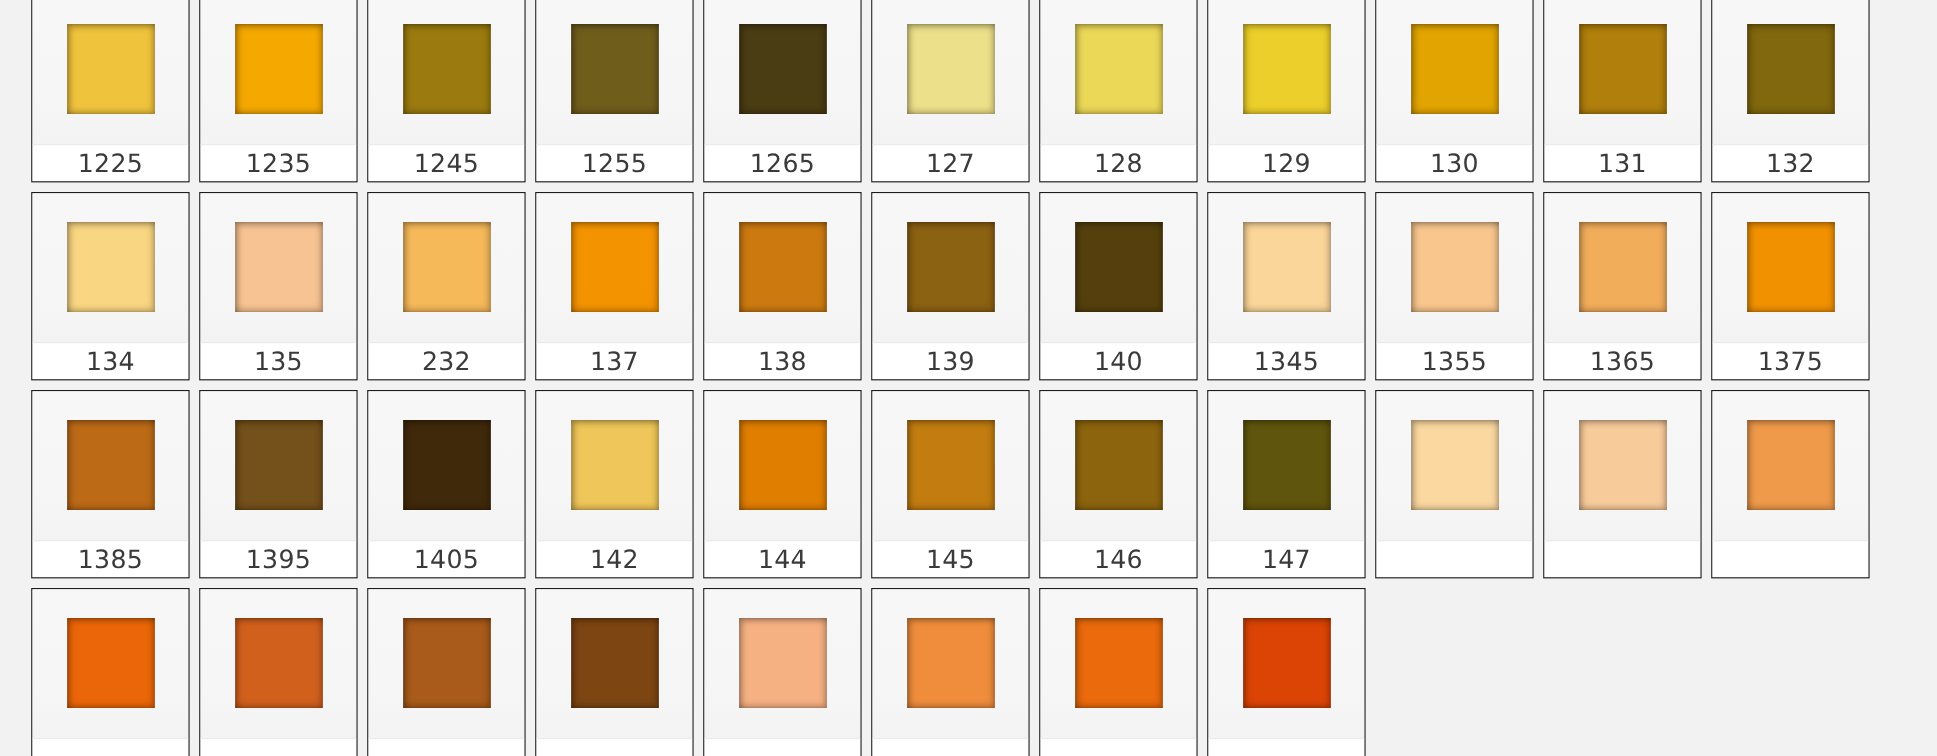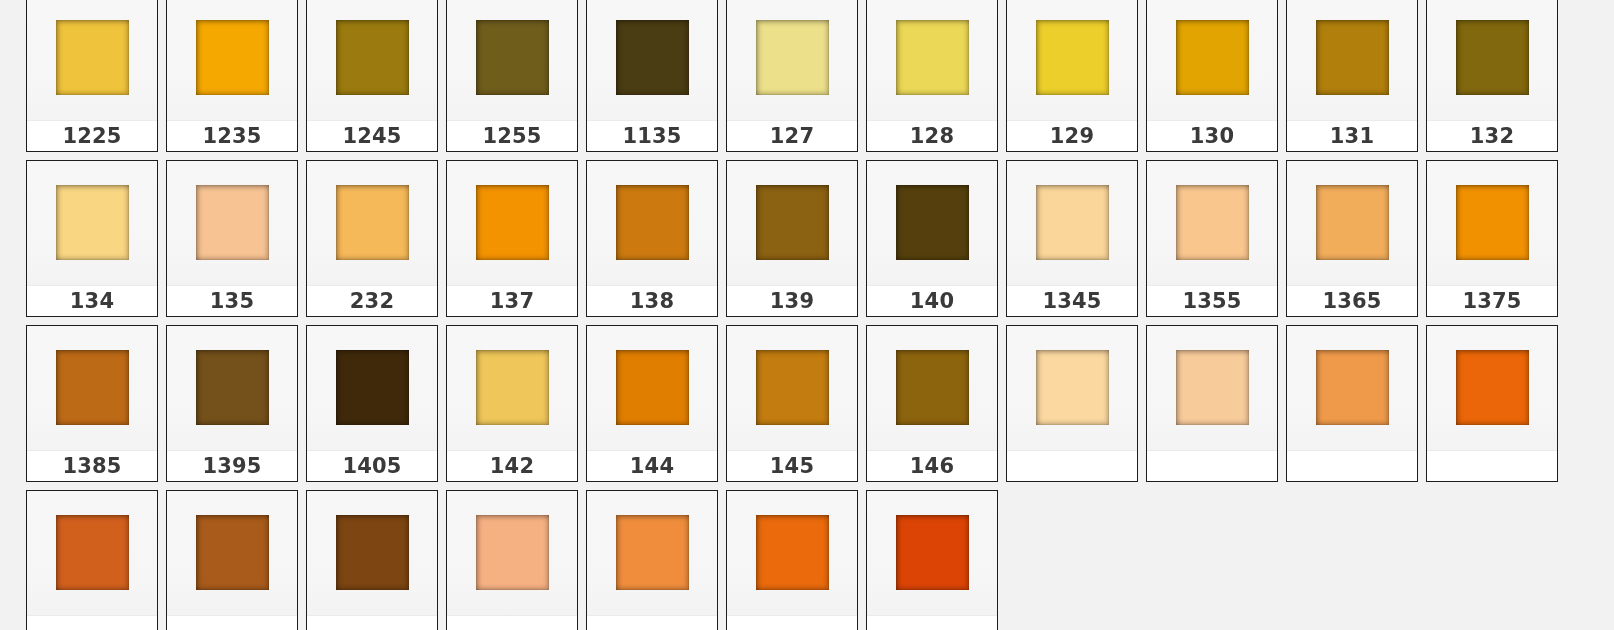--- a/index.html
+++ b/index.html
@@ -70,21 +70,21 @@
     align-items: center;
     justify-content: center;
     border-top: 1px solid #ebebeb;
   }
 
   .label {
     font-size: 21px;
     color: #3a3a3a;
     line-height: 1;
     letter-spacing: 0.2px;
-    font-weight: 700;
+    font-weight: 400;
   }
 </style>
 </head>
 <body>
 
 <div id="root">
   <div class="grid" id="grid">
       <div class="cell">
         <div class="swatch-area">
           <div class="swatch" style="background: rgb(240, 195, 60);"></div>
@@ -115,21 +115,21 @@
         </div>
         <div class="label-strip">
           <span class="label">1255</span>
         </div>
       </div>
       <div class="cell">
         <div class="swatch-area">
           <div class="swatch" style="background: rgb(74, 60, 19);"></div>
         </div>
         <div class="label-strip">
-          <span class="label">1135</span>
+          <span class="label">1265</span>
         </div>
       </div>
       <div class="cell">
         <div class="swatch-area">
           <div class="swatch" style="background: rgb(236, 224, 138);"></div>
         </div>
         <div class="label-strip">
           <span class="label">127</span>
         </div>
       </div>
@@ -308,20 +308,28 @@
         <div class="label-strip">
           <span class="label">145</span>
         </div>
       </div>
       <div class="cell">
         <div class="swatch-area">
           <div class="swatch" style="background: rgb(141, 100, 14);"></div>
         </div>
         <div class="label-strip">
           <span class="label">146</span>
+        </div>
+      </div>
+      <div class="cell">
+        <div class="swatch-area">
+          <div class="swatch" style="background: rgb(96, 85, 13);"></div>
+        </div>
+        <div class="label-strip">
+          <span class="label">147</span>
         </div>
       </div>
       <div class="cell">
         <div class="swatch-area">
           <div class="swatch" style="background: rgb(251, 216, 160);"></div>
         </div>
         <div class="label-strip">
           <span class="label"></span>
         </div>
       </div>

